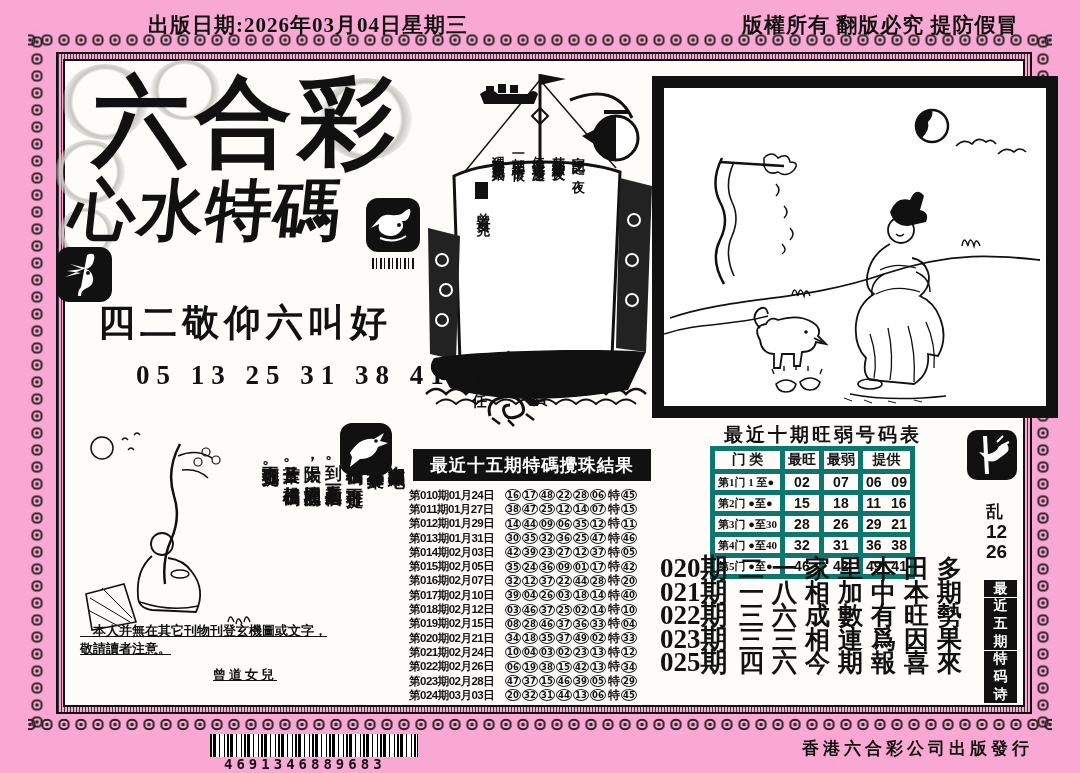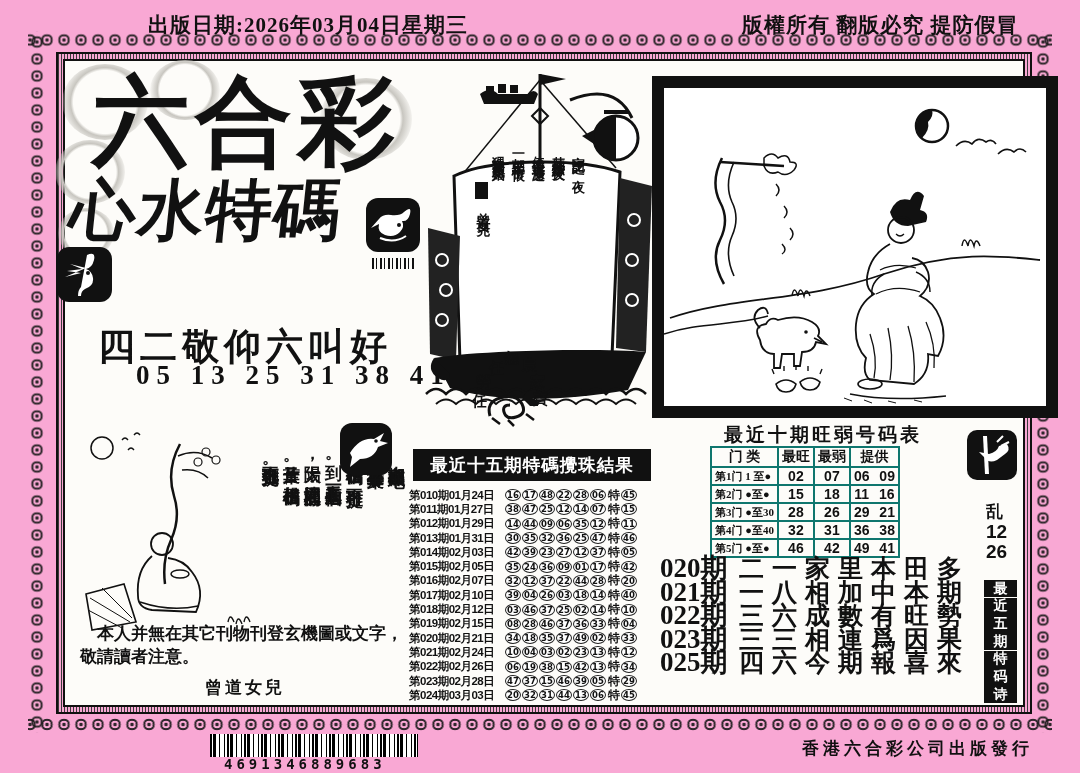--- a/index.html
+++ b/index.html
@@ -39,21 +39,21 @@
     position:absolute; left:92px; top:58px; font-size:97px; font-weight:900;
     letter-spacing:6px; font-family:"Liberation Serif",serif;
   }
   .title-sub {
     position:absolute; left:70px; top:166px; font-size:66px; font-weight:900;
     letter-spacing:2px; transform:skewX(-6deg);
   }
   .icon-box { position:absolute; background:#111; border-radius:12px; }
   .mini-barcode { position:absolute; left:372px; top:258px; width:42px; height:11px;
     background:repeating-linear-gradient(90deg,#111 0 2px,transparent 2px 4px,#111 4px 5px,transparent 5px 8px); }
-  .tip-heading { position:absolute; left:98px; top:298px; font-size:37px; font-weight:900; letter-spacing:5px;margin-top:24px; }
+  .tip-heading { position:absolute; left:98px; top:298px; font-size:37px; font-weight:900; letter-spacing:5px; }
   .tip-numbers { position:absolute; left:136px; top:360px; font-size:27px; font-weight:bold; letter-spacing:7px;
     font-family:"Liberation Serif",serif; }
   
   .ship-wrap { position:absolute; left:420px; top:60px; width:238px; height:348px; }
   .sail-poem {
     position:absolute; left:488px; top:146px; height:136px;
     writing-mode:vertical-rl; font-size:13px; font-weight:bold; line-height:20px;
     letter-spacing:2px;
   }
   .sail-sign {
@@ -62,21 +62,21 @@
   }
   .sail-seal { position:absolute; left:475px; top:182px; width:13px; height:17px; background:#111; }
   
   .motto-char { position:absolute; font-size:15px; font-weight:900; }
   
   .mystic {
     position:absolute; left:260px; top:452px; height:270px;
     writing-mode:vertical-rl; font-size:17px; font-weight:bold; line-height:21px;
     letter-spacing:1px;
   }
-  .disclaimer { position:absolute; left:80px; top:622px; font-size:17px; font-weight:bold; width:330px; }
+  .disclaimer { position:absolute; left:80px; top:622px; font-size:13px; font-weight:bold; width:330px;text-decoration:underline; }
   .disclaimer .sig { text-align:center; margin-top:8px; letter-spacing:3px; }
   
   .results-header {
     position:absolute; left:413px; top:449px; width:238px; height:32px;
     background:#111; color:#fff; font-size:17.5px; font-weight:bold;
     display:flex; align-items:center; justify-content:center; letter-spacing:1px;
   }
   .results-rows { position:absolute; left:409px; top:488px; width:246px; }
   .r-row { display:flex; align-items:center; height:14.3px; }
   .r-issue { width:96px; font-size:11.5px; font-weight:bold; white-space:nowrap;
@@ -88,21 +88,21 @@
     background:#fff; flex:none;
   }
   .te-label { font-size:12px; font-weight:900; margin:0 1px; }
   
   .picture { position:absolute; left:652px; top:76px; width:406px; height:342px;
     border:12px solid #111; background:#fff; }
   
   .hc-title { position:absolute; left:724px; top:422px; font-size:19px; font-weight:900; letter-spacing:3px; }
   table.hc { position:absolute; left:710px; top:446px; border-collapse:collapse;
     font-family:"Liberation Sans",sans-serif; }
-  table.hc th, table.hc td { border:2px solid #0f766e; font-weight:bold; text-align:center; padding:0 3px; }
+  table.hc th, table.hc td { border:5px solid #0f766e; font-weight:bold; text-align:center; padding:0 3px; }
   table.hc th { font-size:14px; height:20px; font-family:"Liberation Serif",serif; }
   table.hc td { font-size:14px; height:17.6px; }
   table.hc td.lbl { font-size:11px; font-family:"Liberation Serif",serif; text-align:left; white-space:nowrap; }
   table.hc td.offer { word-spacing:6px; }
   
   .side-char { position:absolute; left:986px; top:500px; font-size:17px; font-weight:900; }
   .side-num  { position:absolute; font-size:19px; font-weight:bold; font-family:"Liberation Sans",sans-serif; }
   
   .poem-rows { position:absolute; left:660px; top:550px; width:310px; }
   .p-row { display:flex; align-items:baseline; height:23.6px; }

